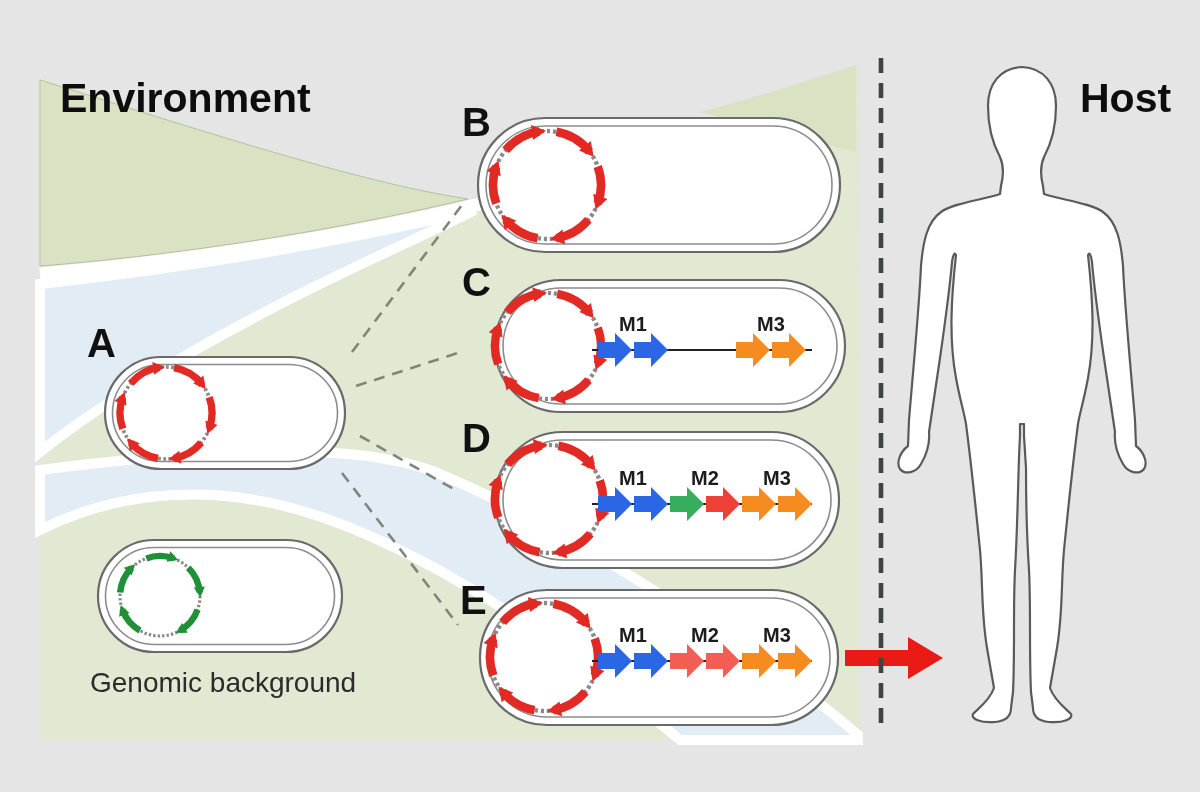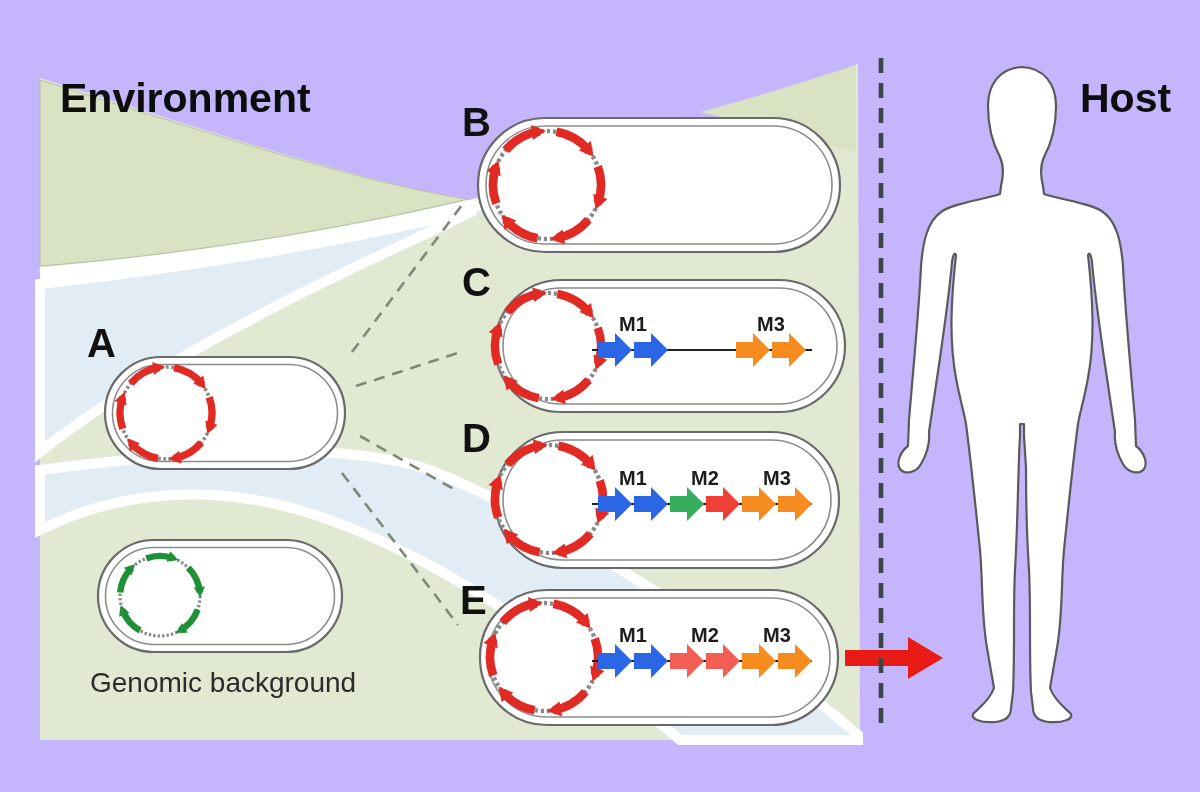--- a/index.html
+++ b/index.html
@@ -1,16 +1,16 @@
 <!DOCTYPE html>
 <html><head>
 <meta charset="utf-8">
 <style>
   html,body{margin:0;padding:0;background:#ffffff;}
-  .stage{position:relative;width:1200px;height:792px;background:#c4b5fd;overflow:hidden;
+  .stage{position:relative;width:1200px;height:792px;background:#e5e5e5;overflow:hidden;
          font-family:"Liberation Sans", sans-serif;}
   svg{display:block;}
   .panel-title{font-family:"Liberation Sans", sans-serif;font-weight:bold;font-size:41px;fill:#0d0d0d;}
   .section-letter{font-family:"Liberation Sans", sans-serif;font-weight:bold;font-size:40px;fill:#111111;}
   .module-label{font-family:"Liberation Sans", sans-serif;font-weight:bold;font-size:20px;fill:#1c1c1c;text-anchor:middle;}
   .caption{font-family:"Liberation Sans", sans-serif;font-size:28px;fill:#2b2b2b;}
   .capsule-outer{fill:#ffffff;stroke:#6a6a6a;stroke-width:2.2;}
   .capsule-inner{fill:none;stroke:#8c8c8c;stroke-width:1.6;}
   .plasmid-ring{fill:none;stroke:#8a8a8a;stroke-width:4;stroke-dasharray:3 2.6;}
   .plasmid-seg{fill:none;stroke-width:8;stroke-linecap:butt;}

